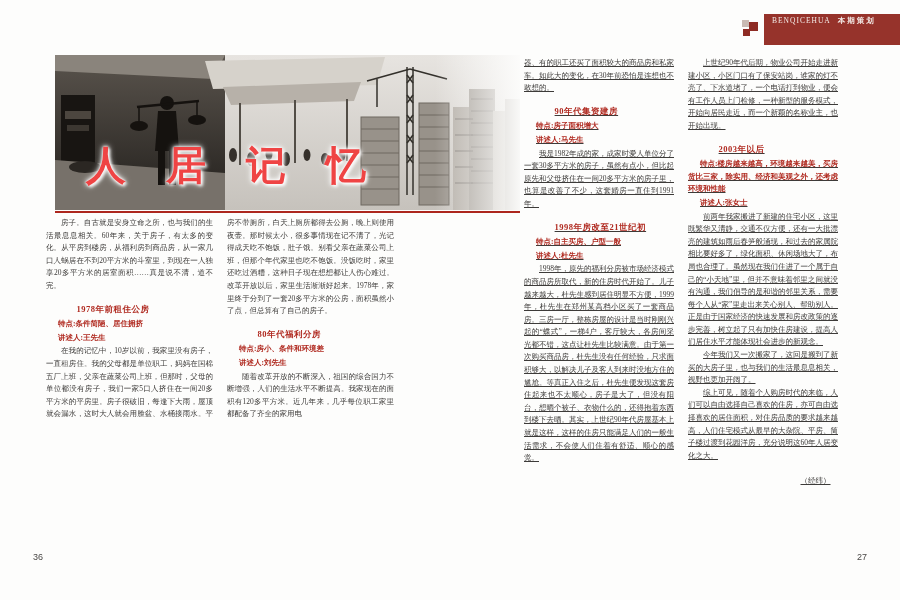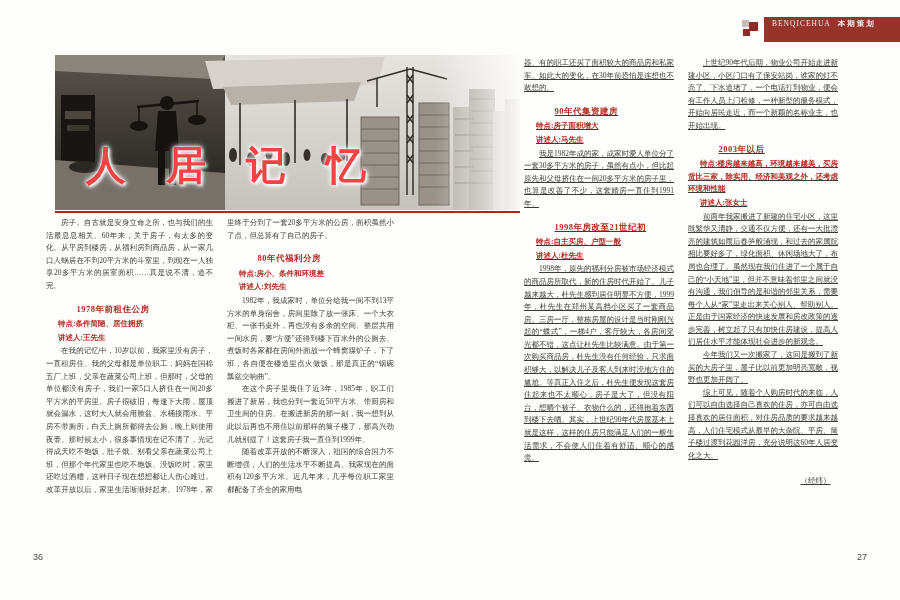--- a/index.html
+++ b/index.html
@@ -11,21 +11,21 @@
   .spread{position:absolute;inset:0;}
 
   
   .header-bar{position:absolute;top:23px;right:0;height:13px;display:flex;align-items:center;}
   .checker{position:relative;width:20px;height:18px;margin-right:2px;top:-2px;}
   .checker span{position:absolute;display:block;}
   .ck1{left:0;top:1px;width:7px;height:7px;background:#c9bab3;}
   .ck2{left:7px;top:3px;width:9px;height:9px;background:#8e2b24;}
   .ck3{left:1px;top:10px;width:7px;height:7px;background:#8e2b24;}
   .header-red{
-    background:#96332b;color:#f4ece8;height:25px;line-height:13px;
+    background:#96332b;color:#f4ece8;height:31px;line-height:13px;
     padding:0 10px 0 8px;width:118px;
     font-family:"Liberation Serif","DejaVu Serif",serif;
     font-size:7.5px;letter-spacing:1px;white-space:nowrap;
   }
   .header-red .cn{margin-left:7px;letter-spacing:2px;font-weight:bold;}
 
   
   .photo-wrap{position:absolute;left:55px;top:55px;width:465px;height:155px;overflow:hidden;}
   .photo-wrap svg{display:block;}
   .photo-rule{position:absolute;left:55px;top:211px;width:465px;height:2px;background:#ad271e;}
@@ -193,40 +193,38 @@
 
   <div id="flow36" class="textflow">
       <div class="blk para">房子。自古就是安身立命之所，也与我们的生活最息息相关。60年来，关于房子，有太多的变化。从平房到楼房，从福利房到商品房，从一家几口人蜗居在不到20平方米的斗室里，到现在一人独享20多平方米的居室面积……真是说不清，道不完。</div>
       <div class="blk heading">1978年前租住公房</div>
       <div class="blk feature">特点:条件简陋、居住拥挤</div>
       <div class="blk narrator">讲述人:王先生</div>
       <div class="blk para">在我的记忆中，10岁以前，我家里没有房子，一直租房住。我的父母都是单位职工，妈妈在国棉五厂上班，父亲在蔬菜公司上班，但那时，父母的单位都没有房子，我们一家5口人挤住在一间20多平方米的平房里。房子很破旧，每逢下大雨，屋顶就会漏水，这时大人就会用脸盆、水桶接雨水。平房不带厕所，白天上厕所都得去公厕，晚上则使用夜壶。那时候太小，很多事情现在记不清了，光记得成天吃不饱饭，肚子饿。别看父亲在蔬菜公司上班，但那个年代家里也吃不饱饭。没饭吃时，家里还吃过酒糟，这种日子现在想想都让人伤心难过。改革开放以后，家里生活渐渐好起来。1978年，家里终于分到了一套20多平方米的公房，面积虽然小了点，但总算有了自己的房子。</div>
       <div class="blk heading">80年代福利分房</div>
       <div class="blk feature">特点:房小、条件和环境差</div>
       <div class="blk narrator">讲述人:刘先生</div>
-      <div class="blk para">1982年，我成家时，单位分给我一间不到13平方米的单身宿舍，房间里除了放一张床、一个大衣柜、一张书桌外，再也没有多余的空间。整层共用一间水房，要“方便”还得到楼下百米外的公厕去。煮饭时各家都在房间外面放一个蜂窝煤炉子，下了班，各自便在楼道里点火做饭，那是真正的“锅碗瓢盆交响曲”。</div>
-      <div class="blk para">在这个房子里我住了近3年，1985年，职工们搬进了新居，我也分到一套近50平方米、带厨房和卫生间的住房。在搬进新房的那一刻，我一想到从此以后再也不用住以前那样的筒子楼了，那高兴劲儿就别提了！这套房子我一直住到1999年。</div>
       <div class="blk para">随着改革开放的不断深入，祖国的综合国力不断增强，人们的生活水平不断提高。我家现在的面积有120多平方米。近几年来，几乎每位职工家里都配备了齐全的家用电</div>
     </div>
   <div id="flow37" class="textflow">
       <div class="blk para-cont">器、有的职工还买了面积较大的商品房和私家车。如此大的变化，在30年前恐怕是连想也不敢想的。</div>
       <div class="blk heading">90年代集资建房</div>
       <div class="blk feature">特点:房子面积增大</div>
       <div class="blk narrator">讲述人:马先生</div>
       <div class="blk para">我是1982年成的家，成家时爱人单位分了一套30多平方米的房子，虽然有点小，但比起原先和父母挤住在一间20多平方米的房子里，也算是改善了不少，这套婚房一直住到1991年。</div>
       <div class="blk heading">1998年房改至21世纪初</div>
       <div class="blk feature">特点:自主买房、户型一般</div>
       <div class="blk narrator">讲述人:杜先生</div>
       <div class="blk para">1998年，原先的福利分房被市场经济模式的商品房所取代，新的住房时代开始了。儿子越来越大，杜先生感到居住明显不方便，1999年，杜先生在郑州某高档小区买了一套商品房。三房一厅，整栋房屋的设计是当时刚刚兴起的“蝶式”，一梯4户，客厅较大，各房间采光都不错，这点让杜先生比较满意。由于第一次购买商品房，杜先生没有任何经验，只求面积够大，以解决儿子及客人到来时没地方住的尴尬。等真正入住之后，杜先生便发现这套房住起来也不太顺心，房子是大了，但没有阳台，想晒个被子、衣物什么的，还得抱着东西到楼下去晒。其实，上世纪90年代房屋基本上就是这样，这样的住房只能满足人们的一般生活需求，不会使人们住着有舒适、顺心的感觉。</div>
       <div class="blk para">上世纪90年代后期，物业公司开始走进新建小区，小区门口有了保安站岗，谁家的灯不亮了、下水道堵了，一个电话打到物业，便会有工作人员上门检修，一种新型的服务模式，开始向居民走近，而一个新颖的名称业主，也开始出现。</div>
       <div class="blk heading">2003年以后</div>
       <div class="blk feature">特点:楼房越来越高，环境越来越美，买房货比三家，除实用、经济和美观之外，还考虑环境和性能</div>
       <div class="blk narrator">讲述人:张女士</div>
       <div class="blk para">前两年我家搬进了新建的住宅小区，这里既繁华又清静，交通不仅方便，还有一大批漂亮的建筑如雨后春笋般涌现，和过去的家属院相比要好多了，绿化面积、休闲场地大了，布局也合理了。虽然现在我们住进了一个属于自己的“小天地”里，但并不意味着邻里之间就没有沟通，我们倡导的是和谐的邻里关系，需要每个人从“家”里走出来关心别人、帮助别人。正是由于国家经济的快速发展和房改政策的逐步完善，树立起了只有加快住房建设，提高人们居住水平才能体现社会进步的新观念。</div>
-      <div class="blk para">今年我们又一次搬家了，这回是搬到了新买的大房子里，屋子比以前更加明亮宽敞，视野也更加开阔了。</div>
+      <div class="blk para">今年我们又一次搬家了，这回是搬到了新买的大房子里，也与我们的生活最息息相关，视野也更加开阔了。</div>
       <div class="blk para">综上可见，随着个人购房时代的来临，人们可以自由选择自己喜欢的住房，亦可自由选择喜欢的居住面积，对住房品质的要求越来越高，人们住宅模式从最早的大杂院、平房、筒子楼过渡到花园洋房，充分说明这60年人居变化之大。</div>
       <div class="blk byline">（经纬）</div>
     </div>
 
   <div id="pn36" class="page-no">36</div>
   <div id="pn37" class="page-no">27</div>
 
 </div>
 
 </body></html>

